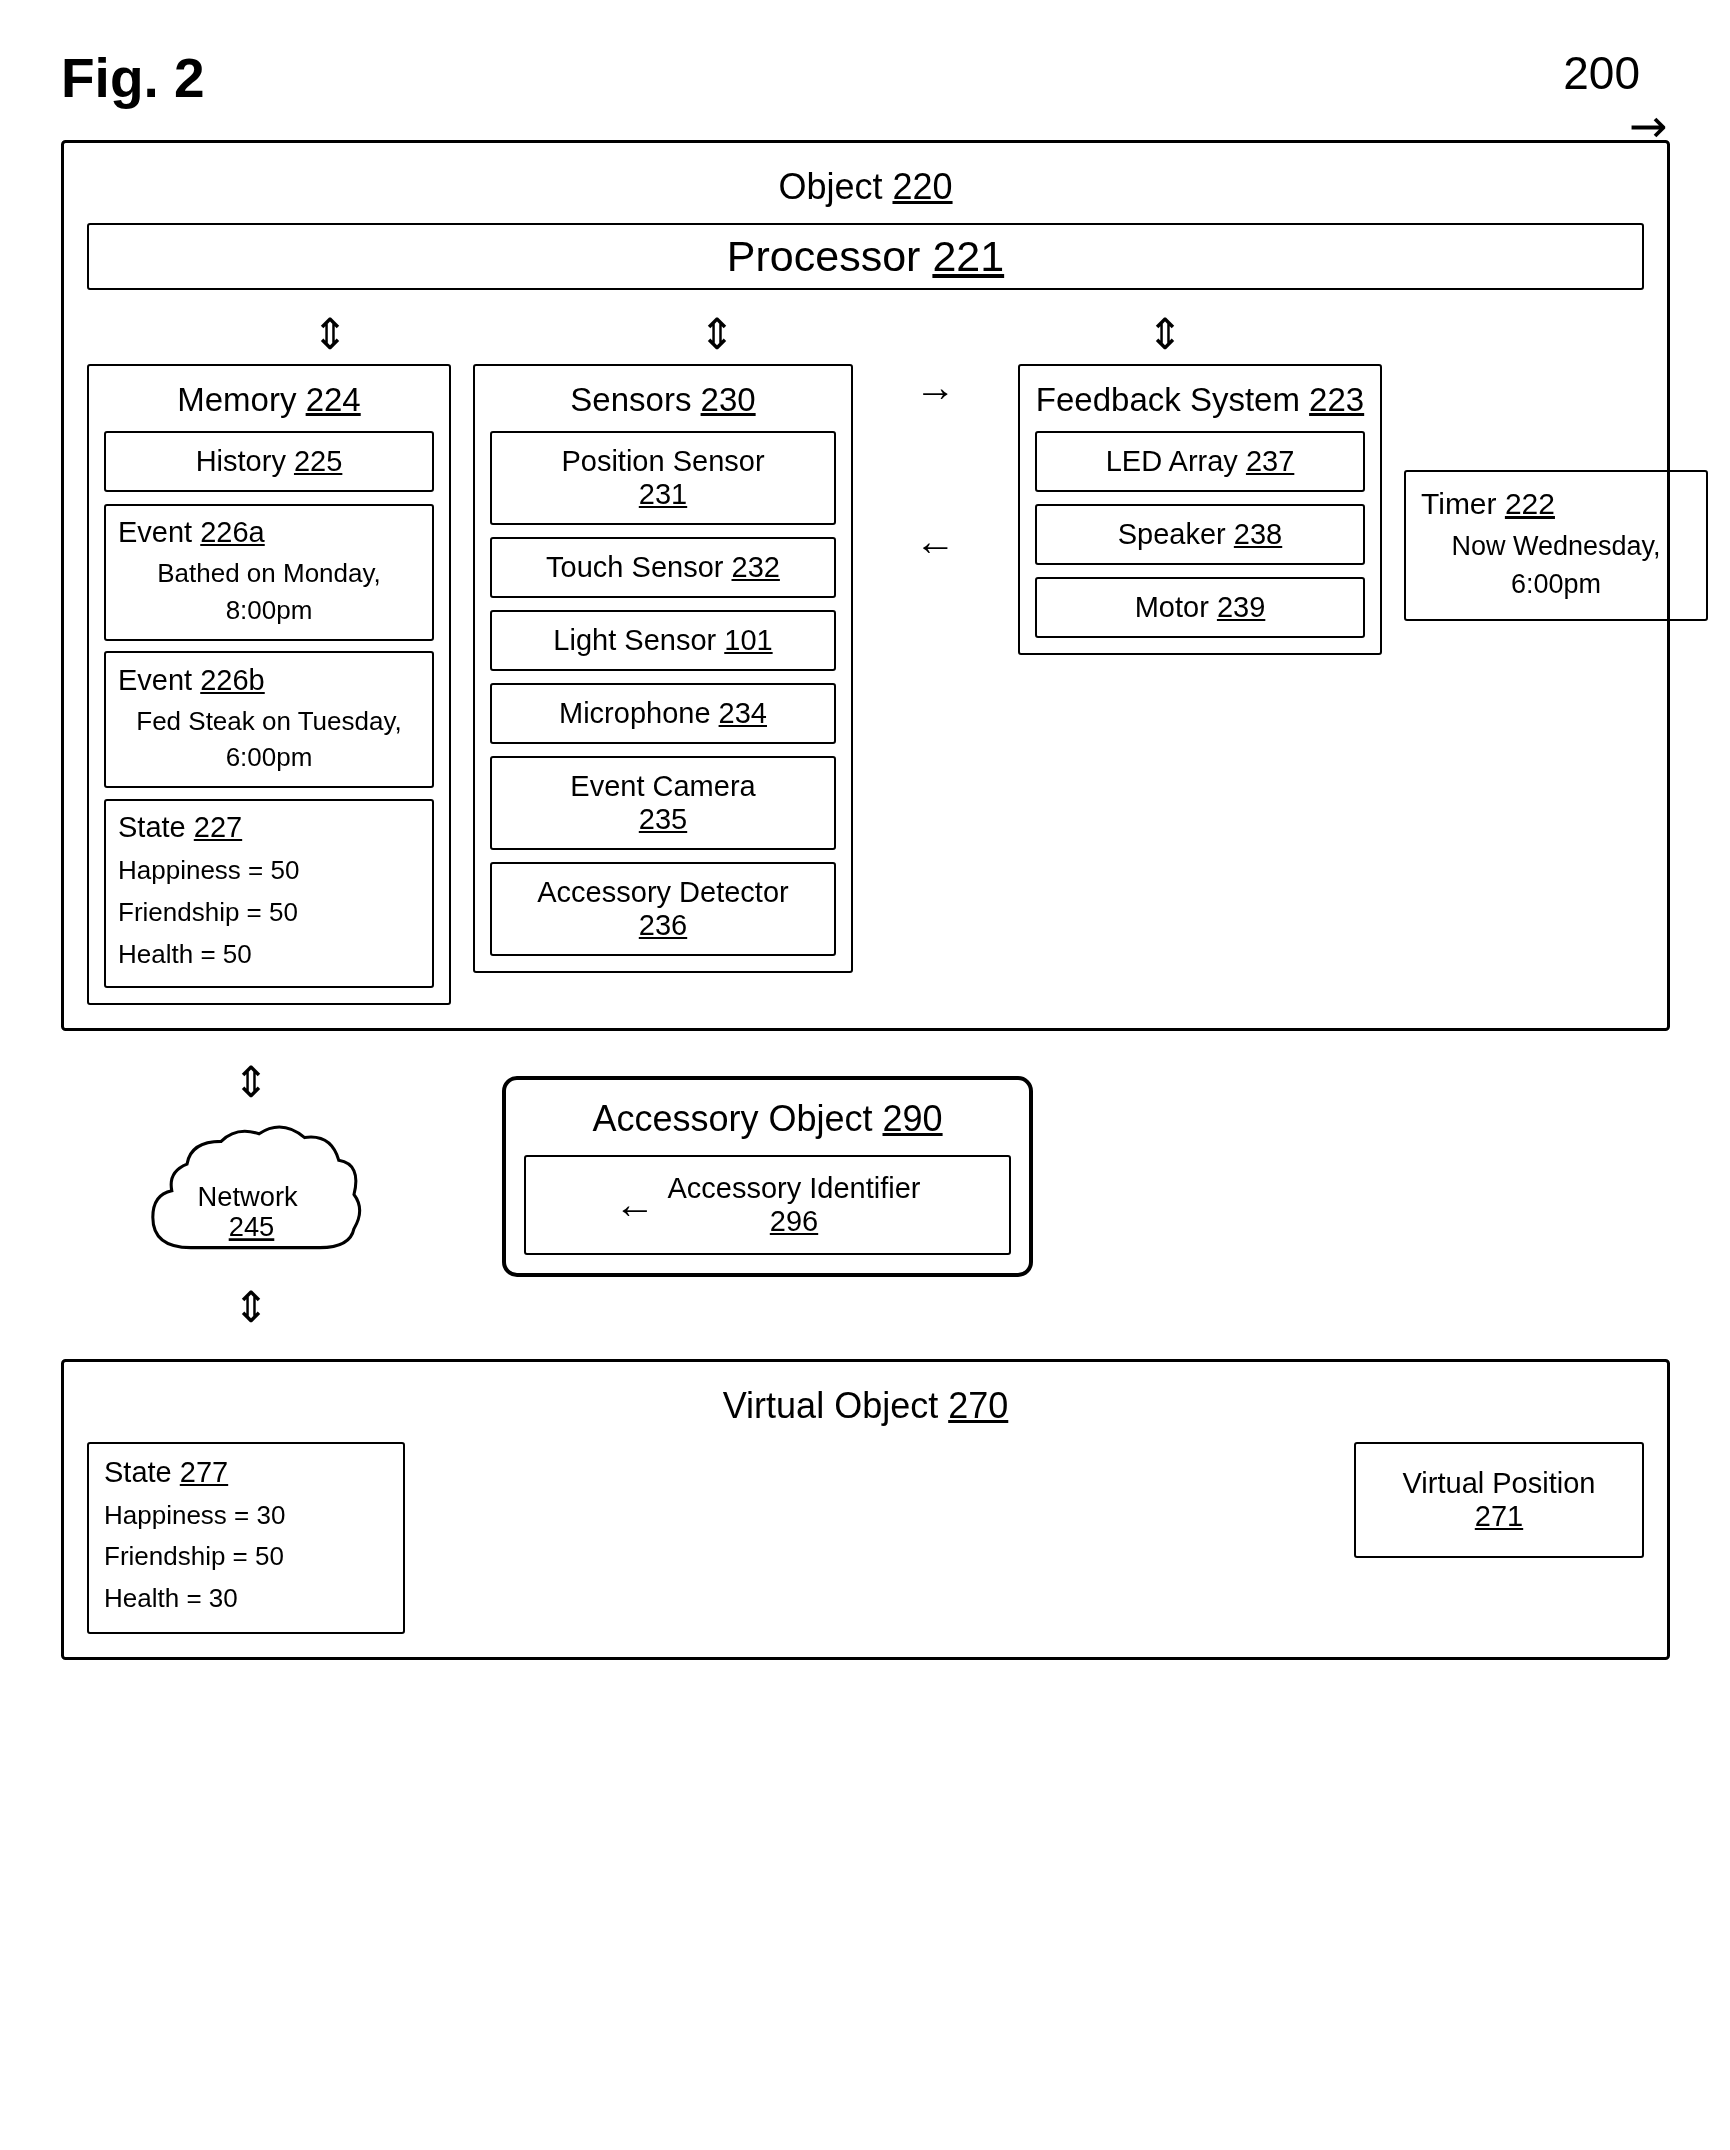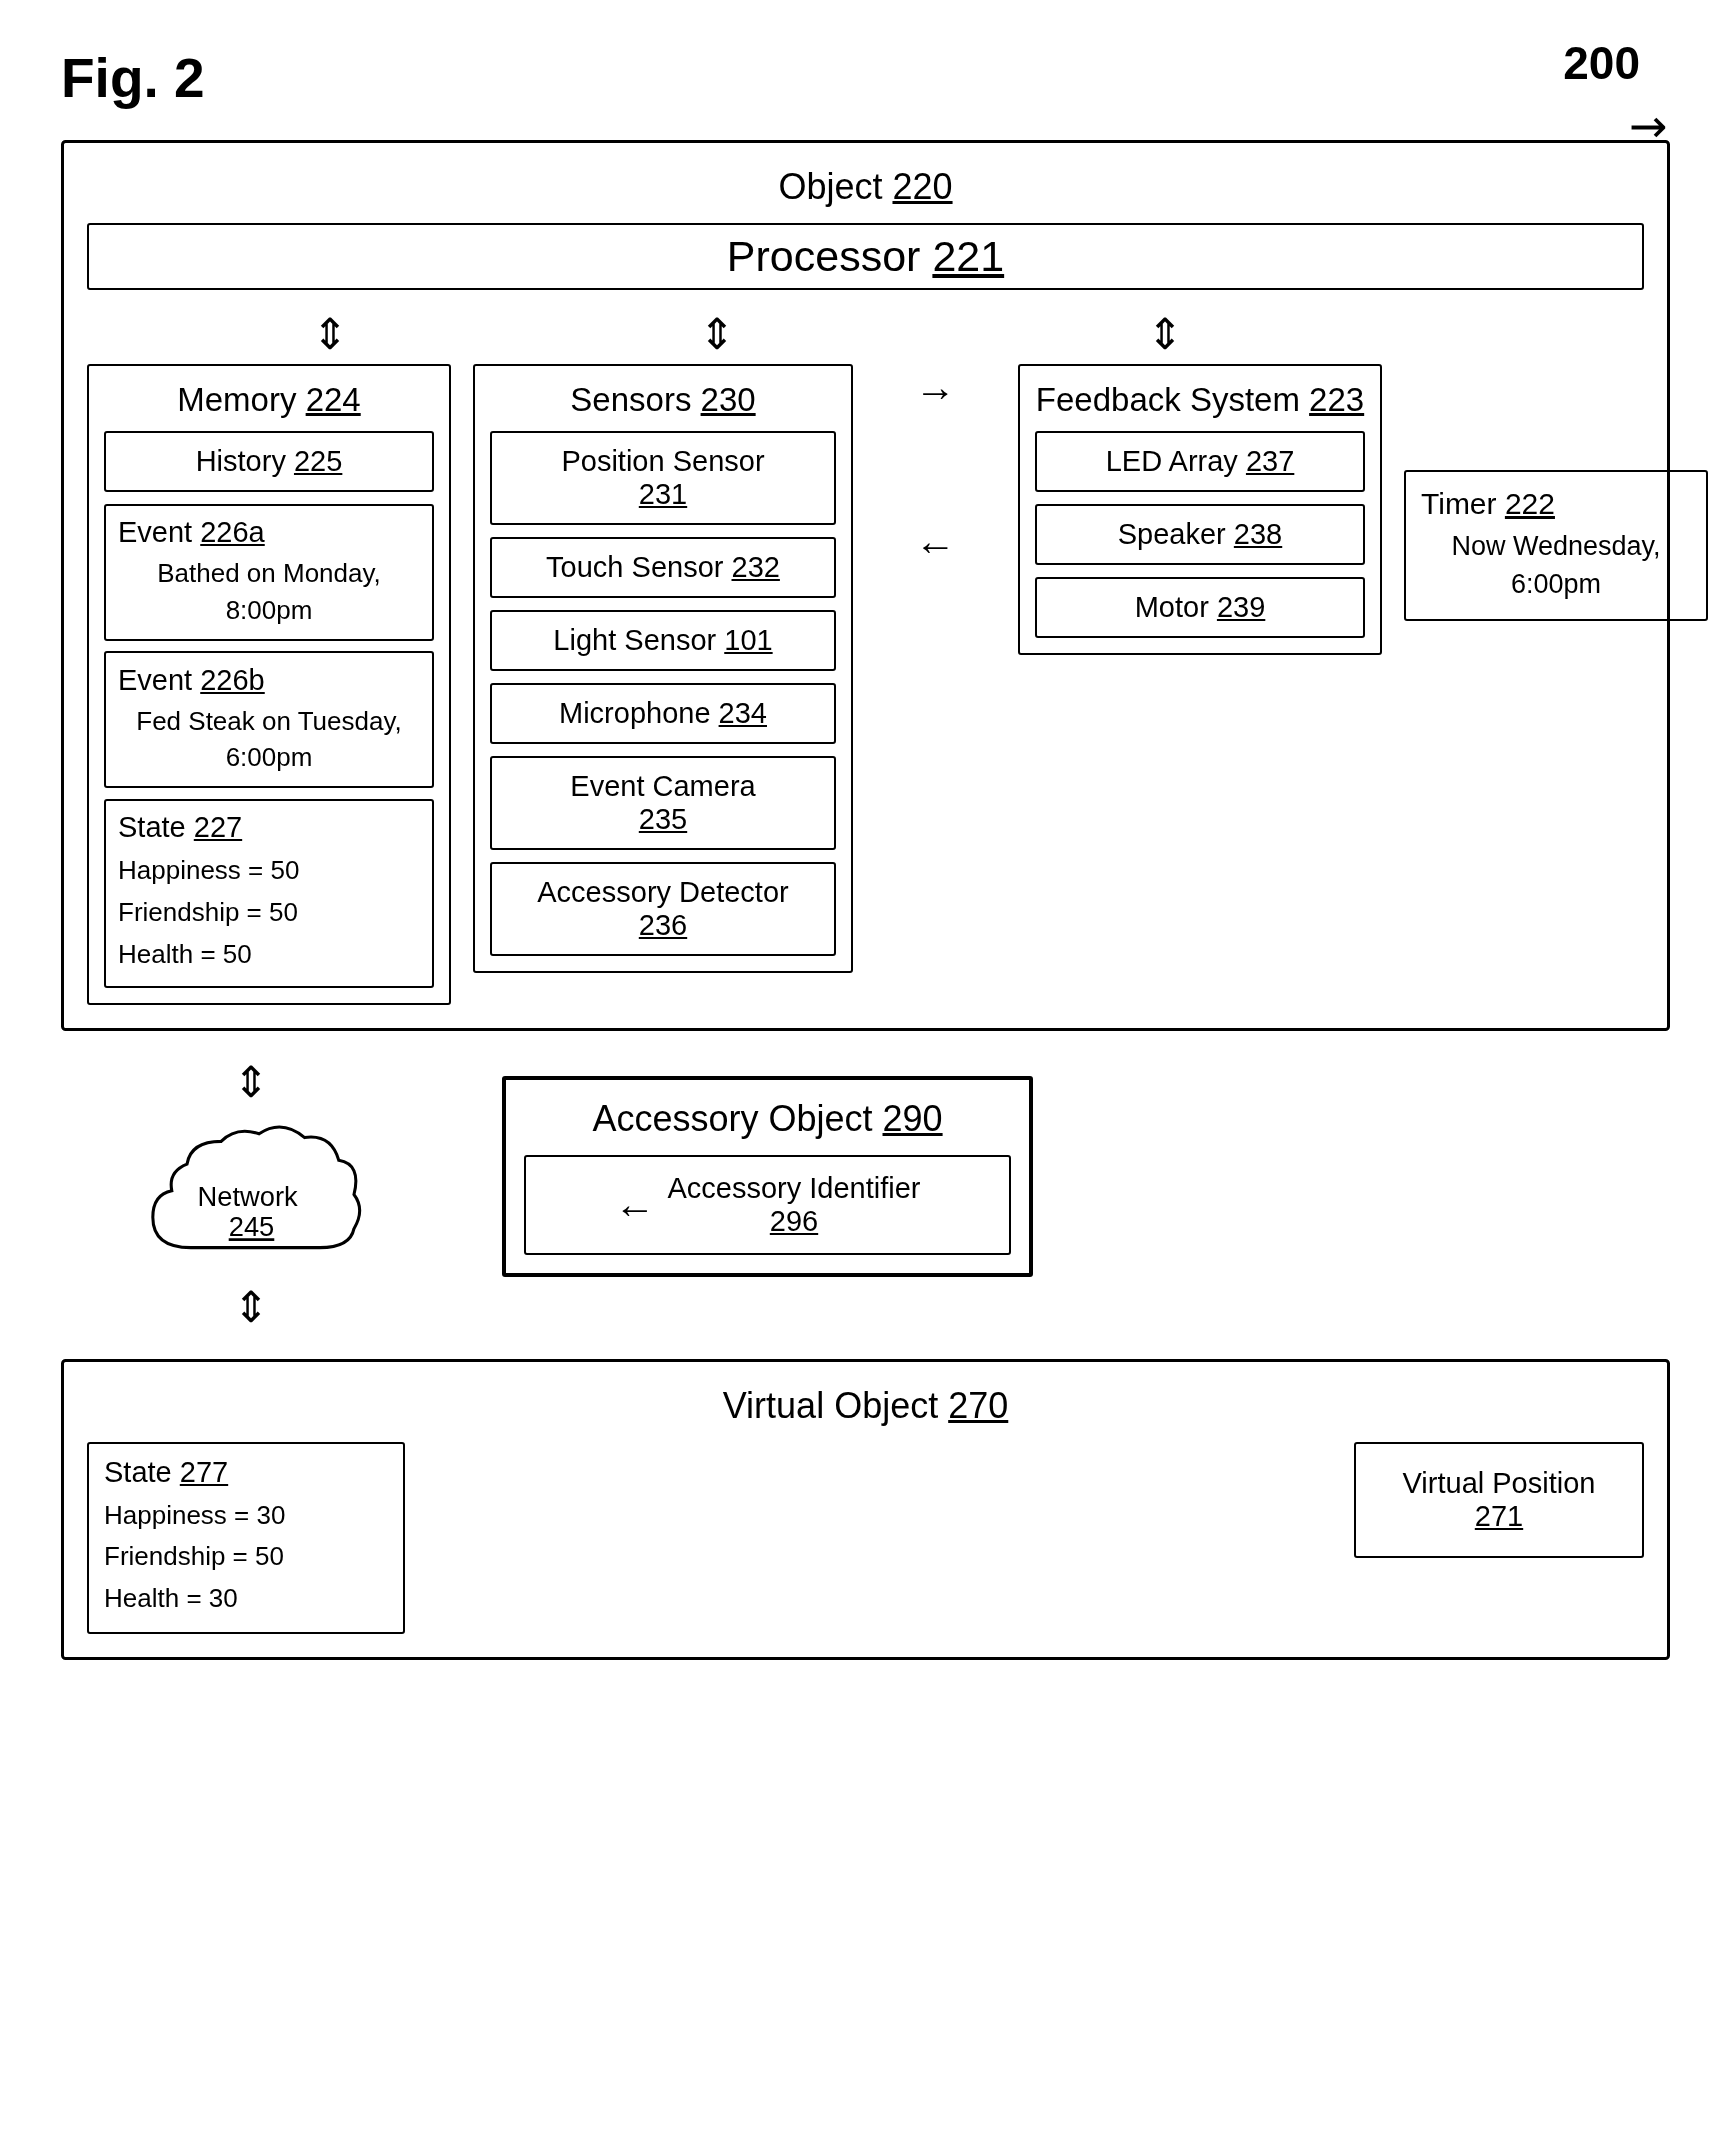--- a/index.html
+++ b/index.html
@@ -11,24 +11,24 @@
       position: relative;
       padding: 46px 61px;
     }
     .fig-title {
       font-size: 55px;
       font-weight: bold;
       margin-bottom: 15px;
     }
     .fig-number {
       position: absolute;
-      top: 36px;
+      top: 46px;
       right: 91px;
       font-size: 46px;
-      font-weight: bold;
+      font-weight: normal;
     }
     
     .object-220 {
       border: 3px solid #000;
       border-radius: 4.6px;
       padding: 23px 23px 23px 23px;
       margin-top: 30px;
       position: relative;
     }
     .box-label {
@@ -133,21 +133,21 @@
       flex-direction: column;
       align-items: center;
     }
     .accessory-col {
       flex: 0 0 531px;
       display: flex;
       flex-direction: column;
     }
     .accessory-object-box {
       border: 4.6px solid #000;
-      border-radius: 3px;
+      border-radius: 15px;
       padding: 18px;
       position: relative;
     }
     .accessory-inner {
       border: 2.3px solid #000;
       border-radius: 3px;
       padding: 15px;
       font-size: 29px;
       text-align: center;
       margin-top: 7.6px;

